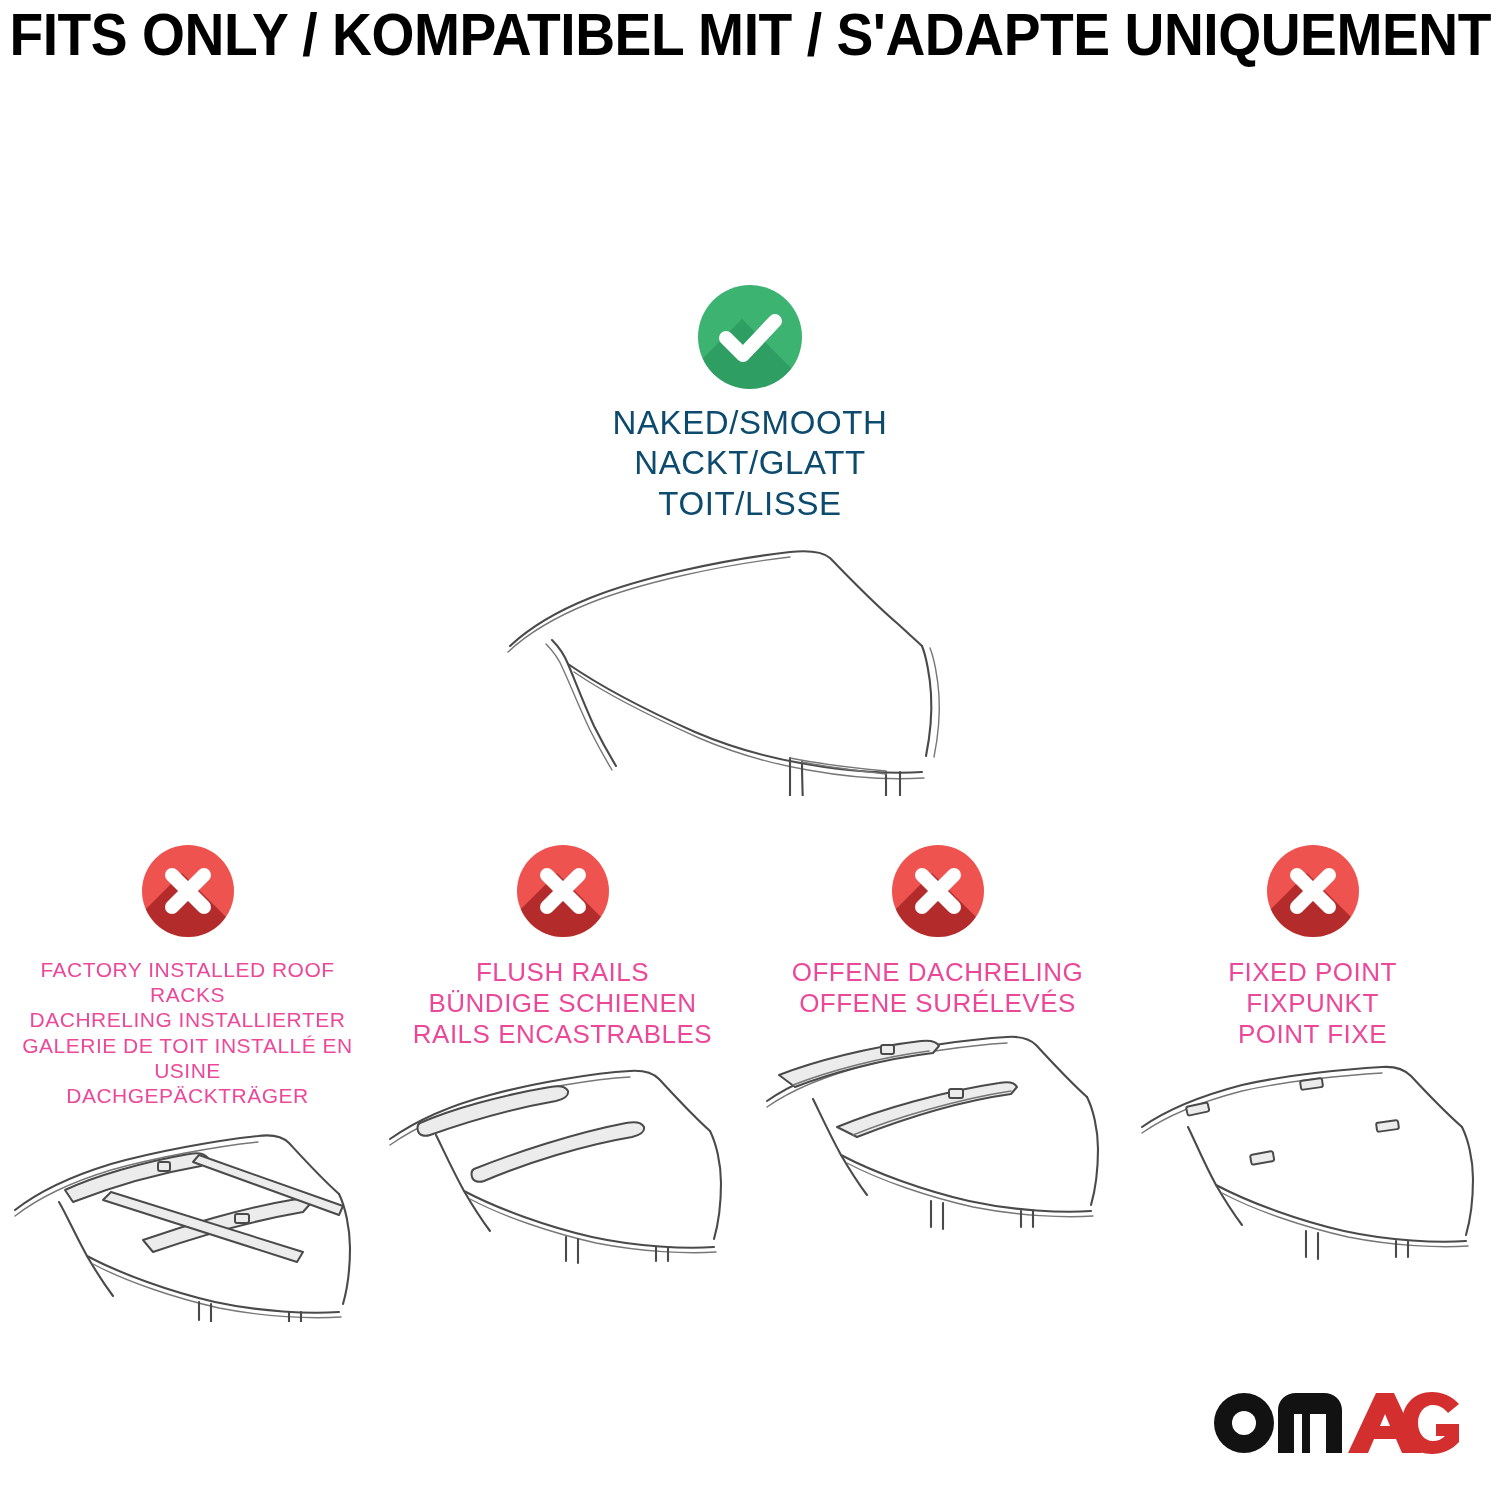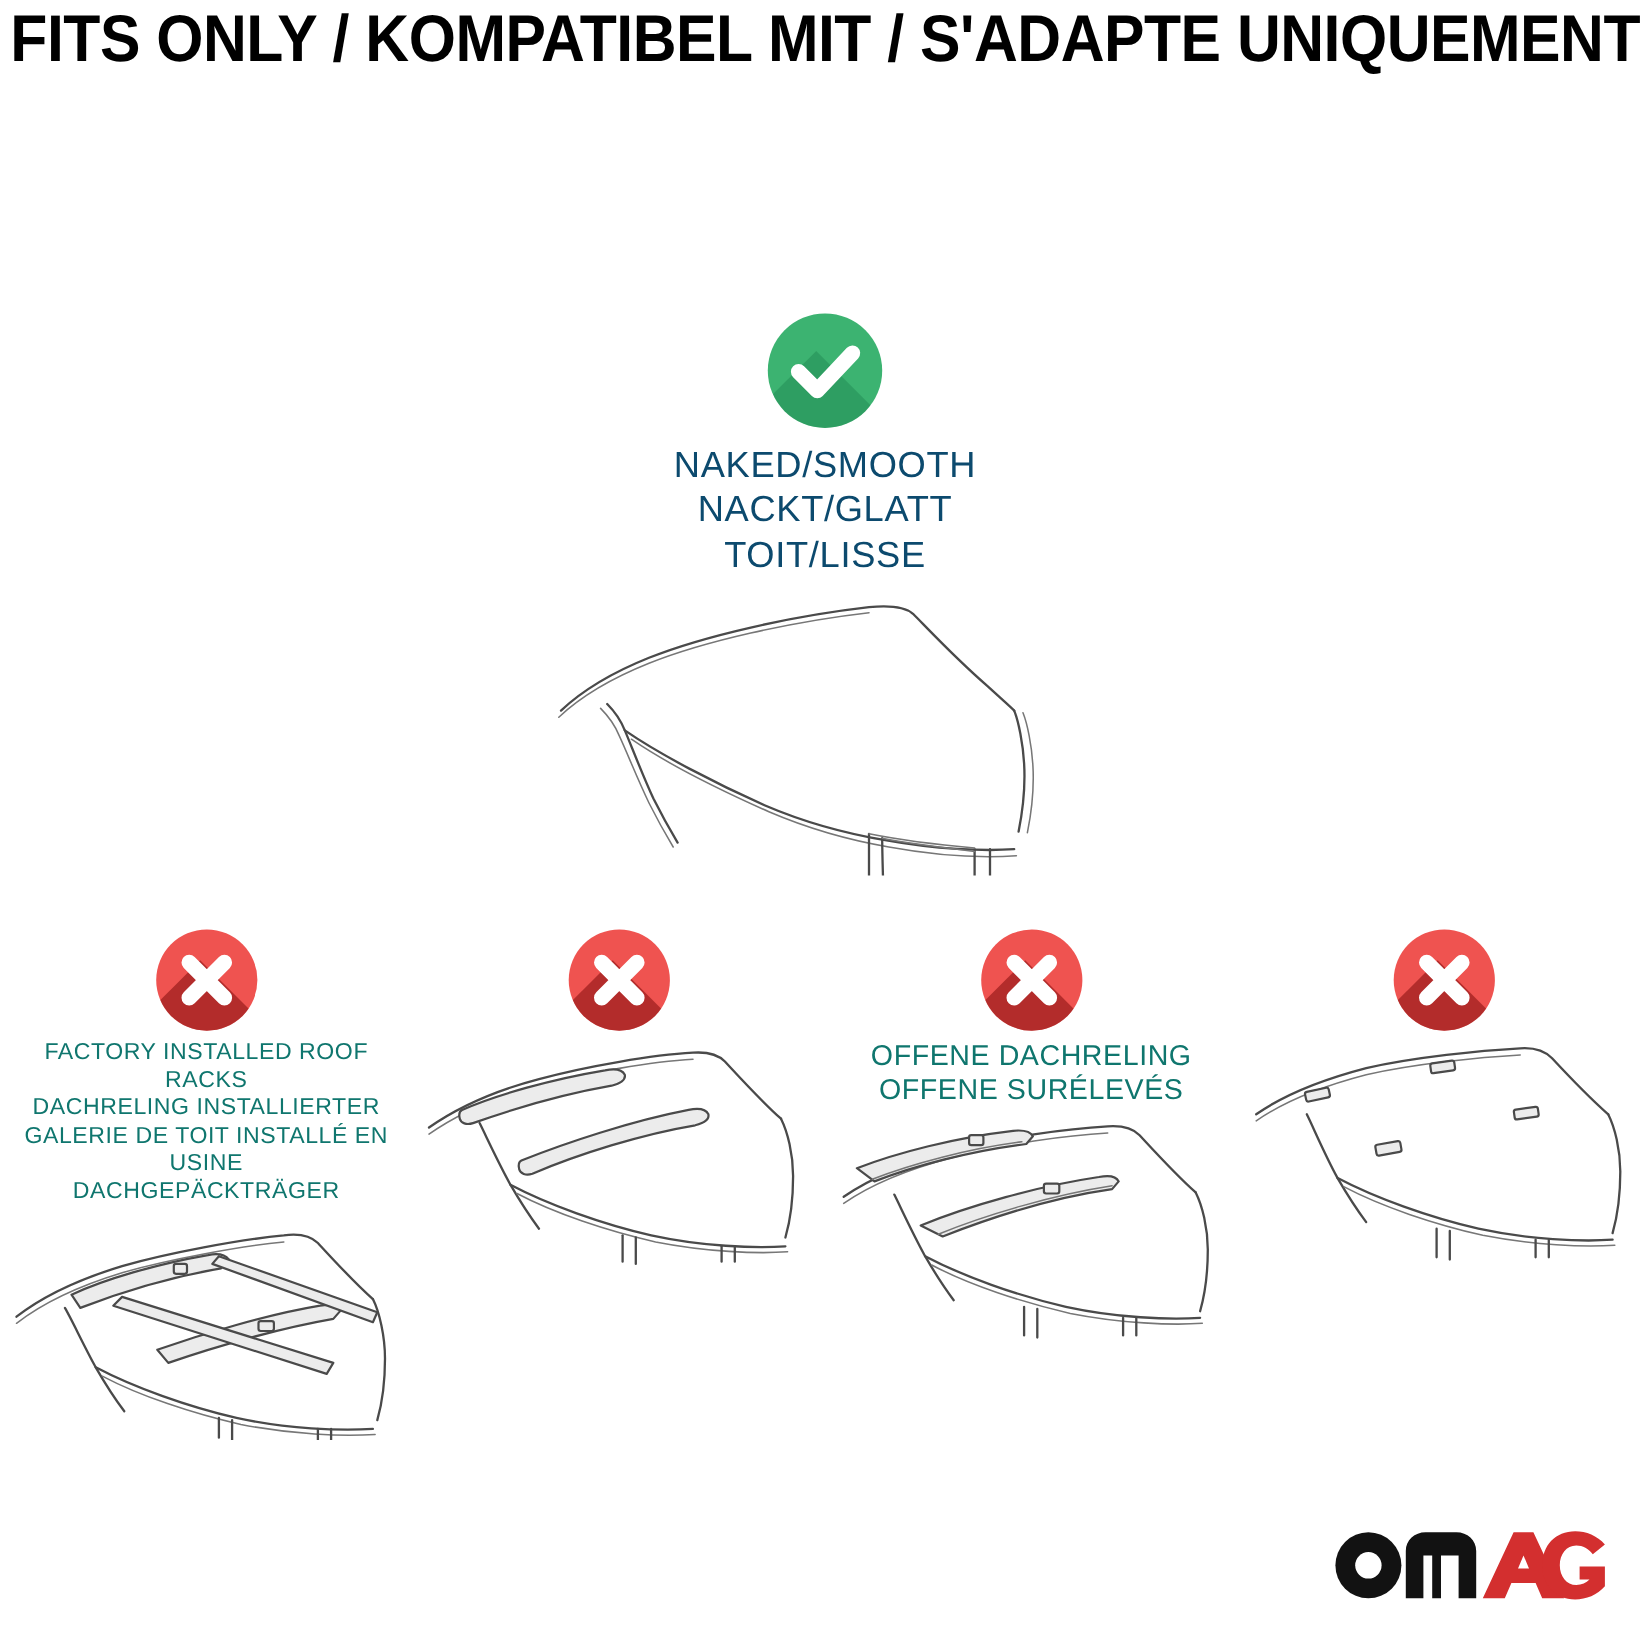--- a/index.html
+++ b/index.html
@@ -112,25 +112,25 @@
     top: 28px;
     width: 120px;
     height: 56px;
     background: rgba(130, 12, 12, 0.55);
     transform: rotate(45deg);
     transform-origin: 0 0;
   }
   .badge.red svg { position: absolute; inset: 0; }
 
   .cell-label {
-    margin-top: 7px;
+    margin-top: 20px;
     text-align: center;
     line-height: 1.2;
     letter-spacing: 0.5px;
-    color: #0f766e;
+    color: #ec4899;
     font-weight: 400;
   }
   .cell-label span { display: block; }
   .cell-label.small { font-size: 21px; }
   .cell-label.big   { font-size: 26px; }
 
   .cell-art {
     margin-top: 14px;
     width: 370px;
     height: 200px;
@@ -249,20 +249,25 @@
       <path d="M298 190 L298 200"></path>
     </svg>
   </div>
 
   <div class="cell">
     <div class="badge red">
       <div class="shadow"></div>
       <svg viewBox="0 0 92 92" width="92" height="92" aria-hidden="true">
         <path d="M30 30 L62 62 M62 30 L30 62" fill="none" stroke="#ffffff" stroke-width="14" stroke-linecap="round"></path>
       </svg>
+    </div>
+    <div class="cell-label big">
+      <span>FLUSH RAILS</span>
+      <span>BÜNDIGE SCHIENEN</span>
+      <span>RAILS ENCASTRABLES</span>
     </div>
     <svg class="art cell-art" viewBox="0 0 370 200" width="370" height="200">
       <path d="M12 74 C32 60 66 42 112 30 C156 18 216 8 252 6 C266 5 275 8 281 14
                C294 28 314 50 332 66"></path>
       <path class="thin" d="M12 80 C32 66 66 48 112 36 C156 24 216 14 252 12"></path>
       <path d="M58 70 C64 82 74 104 86 126 C97 145 106 158 112 166"></path>
       <path d="M86 126 C120 144 170 162 214 172 C260 182 308 184 336 182"></path>
       <path class="thin" d="M92 134 C126 152 174 168 218 178 C264 187 310 189 338 187"></path>
       <path d="M332 66 C338 78 343 98 343 118 C343 140 340 160 336 174"></path>
 
@@ -317,20 +322,25 @@
     </svg>
   </div>
 
   <div class="cell">
     <div class="badge red">
       <div class="shadow"></div>
       <svg viewBox="0 0 92 92" width="92" height="92" aria-hidden="true">
         <path d="M30 30 L62 62 M62 30 L30 62" fill="none" stroke="#ffffff" stroke-width="14" stroke-linecap="round"></path>
       </svg>
     </div>
+    <div class="cell-label big">
+      <span>FIXED POINT</span>
+      <span>FIXPUNKT</span>
+      <span>POINT FIXE</span>
+    </div>
     <svg class="art cell-art" viewBox="0 0 370 200" width="370" height="200">
       <path d="M14 62 C34 48 68 32 114 20 C158 10 218 4 254 2 C268 1 277 5 283 11
                C296 25 316 46 334 62"></path>
       <path class="thin" d="M14 68 C34 54 68 38 114 26 C158 16 218 10 254 8"></path>
       <path d="M60 62 C66 74 76 98 88 120 C99 139 108 152 114 160"></path>
       <path d="M88 120 C122 138 172 156 216 166 C262 176 310 178 338 176"></path>
       <path class="thin" d="M94 128 C128 146 176 162 220 172 C266 181 312 183 340 181"></path>
       <path d="M334 62 C340 74 345 94 345 114 C345 136 342 156 338 170"></path>
 
       <rect class="fillgrey" x="58" y="42" width="22" height="9" rx="2" transform="rotate(-12 58 42)"></rect>

